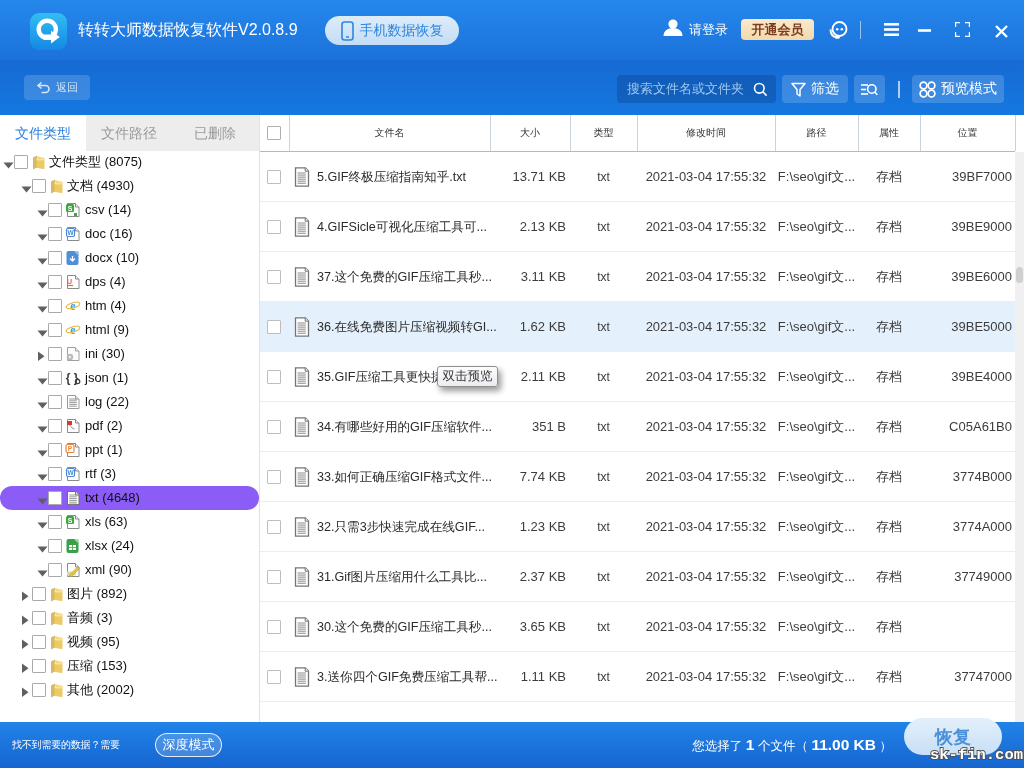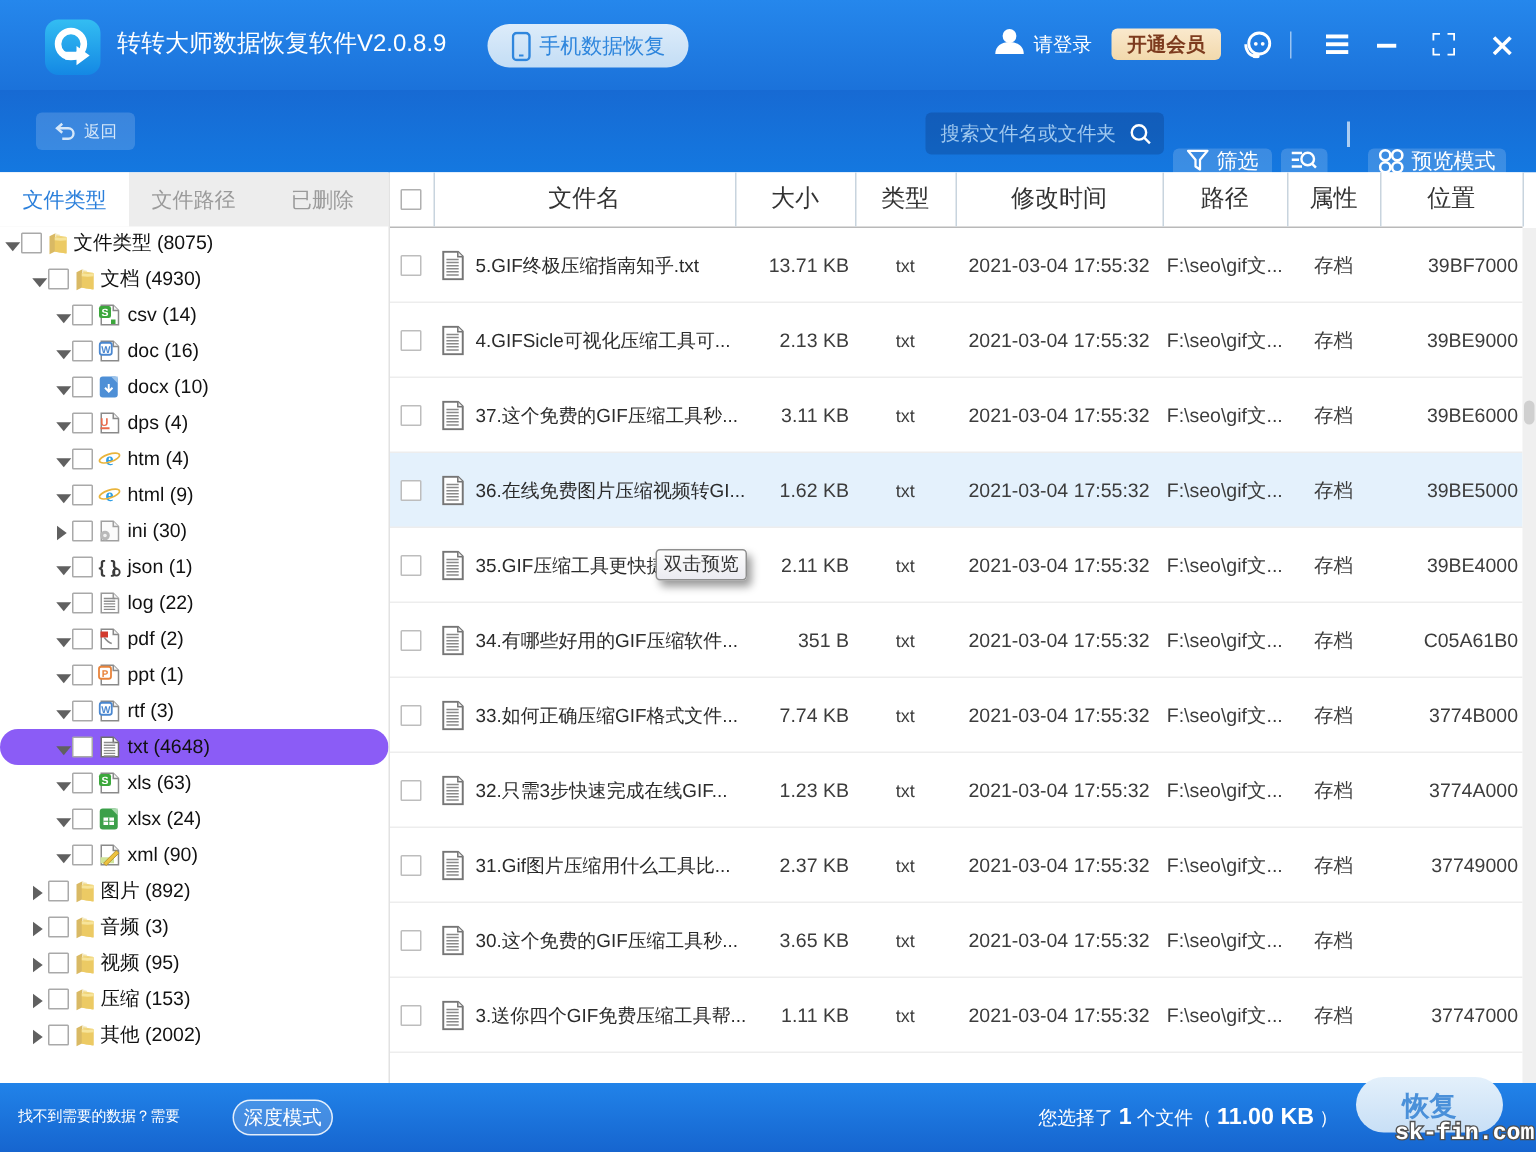--- a/index.html
+++ b/index.html
@@ -24,41 +24,41 @@
 #toolbar { position:absolute; left:0; top:60px; width:1024px; height:55px;
   background:linear-gradient(180deg,#176ad3 0%,#1478e0 100%); }
 #backbtn { position:absolute; left:24px; top:15px; width:66px; height:25px; border-radius:4px;
   background:rgba(255,255,255,0.16); color:#d5e7f9; font-size:11px;
   display:flex; align-items:center; justify-content:center; gap:5px; }
 #searchbox { position:absolute; left:617px; top:15px; width:159px; height:28px; border-radius:4px;
   background:rgba(8,40,100,0.25); }
 #searchbox .ph { position:absolute; left:10px; top:0; height:28px; line-height:28px; color:#9fc8ef; font-size:13px; }
 #searchbox svg { position:absolute; right:8px; top:7px; }
 .tbtn { position:absolute; top:15px; height:28px; border-radius:4px; background:rgba(255,255,255,0.17);
-  color:#fff; font-size:14px; display:flex; align-items:flex-start; justify-content:center; gap:5px;margin-top:24px; }
+  color:#fff; font-size:14px; display:flex; align-items:center; justify-content:center; gap:5px; }
 #filterbtn { left:782px; width:66px; }
 #sqbtn { left:854px; width:31px; }
 #prevbtn { left:912px; width:92px; }
 .tool-sep { position:absolute; left:898px; top:21px; width:2px; height:17px; background:rgba(255,255,255,0.65); }
 
 #sidebar { position:absolute; left:0; top:115px; width:259px; height:607px; background:#fff; }
 #tabs { position:absolute; left:0; top:0; width:259px; height:36px; background:#ededed; }
 .tab { position:absolute; top:0; width:86px; height:36px; line-height:36px; text-align:center; font-size:14px; color:#9a9a9a; }
 .tab.active { background:#fff; color:#2a7fdb; }
 .trow { position:absolute; left:0; width:259px; height:24px; }
 .trow.hl { background:#8b5cf6;border-radius:12px; }
 .tri { position:absolute; top:6px; }
 .cb { position:absolute; width:14px; height:14px; border:1px solid #a9a9a9; border-radius:1px; background:#fff; top:5px; box-sizing:border-box; }
 .ticon { position:absolute; top:4px; }
 .tlabel { position:absolute; top:0; height:24px; line-height:24px; font-size:13px; color:#111; white-space:nowrap; }
 
 #tablearea { position:absolute; left:260px; top:115px; width:764px; height:607px; background:#fff; }
 #sep-v { position:absolute; left:259px; top:115px; width:1px; height:607px; background:#e2e2e2; }
 #thead { position:absolute; left:0; top:0; width:755px; height:37px; background:#fff; border-bottom:1px solid #b9b9b9; }
-.hcell { position:absolute; top:0; height:36px; line-height:36px; text-align:center; font-size:16px; color:#333; }
+.hcell { position:absolute; top:0; height:36px; line-height:36px; text-align:center; font-size:10px; color:#333; }
 .hsep { position:absolute; top:0; width:1px; height:36px; background:#c8d4de; }
 .frow { position:absolute; left:0; width:755px; height:50px; border-bottom:1px solid #ededed; background:#fff; }
 .frow.hl { background:#e4f1fc; }
 .fcb { position:absolute; left:7px; top:18px; width:14px; height:14px; border:1px solid #bdbdbd; border-radius:1px; background:#fff; }
 .ficon { position:absolute; left:34px; top:15px; }
 .fname { position:absolute; left:57px; top:0; width:182px; height:50px; line-height:50px; font-size:12.6px; color:#2b2b2b;
   white-space:nowrap; overflow:hidden; }
 .fsize { position:absolute; left:230px; top:0; width:76px; height:50px; line-height:50px; font-size:13px; color:#3c3c3c; text-align:right; }
 .ftype { position:absolute; left:310px; top:0; width:67px; height:50px; line-height:50px; font-size:12px; color:#3c3c3c; text-align:center; }
 .fdate { position:absolute; left:377px; top:0; width:138px; height:50px; line-height:50px; font-size:13px; color:#3c3c3c; text-align:center; }

